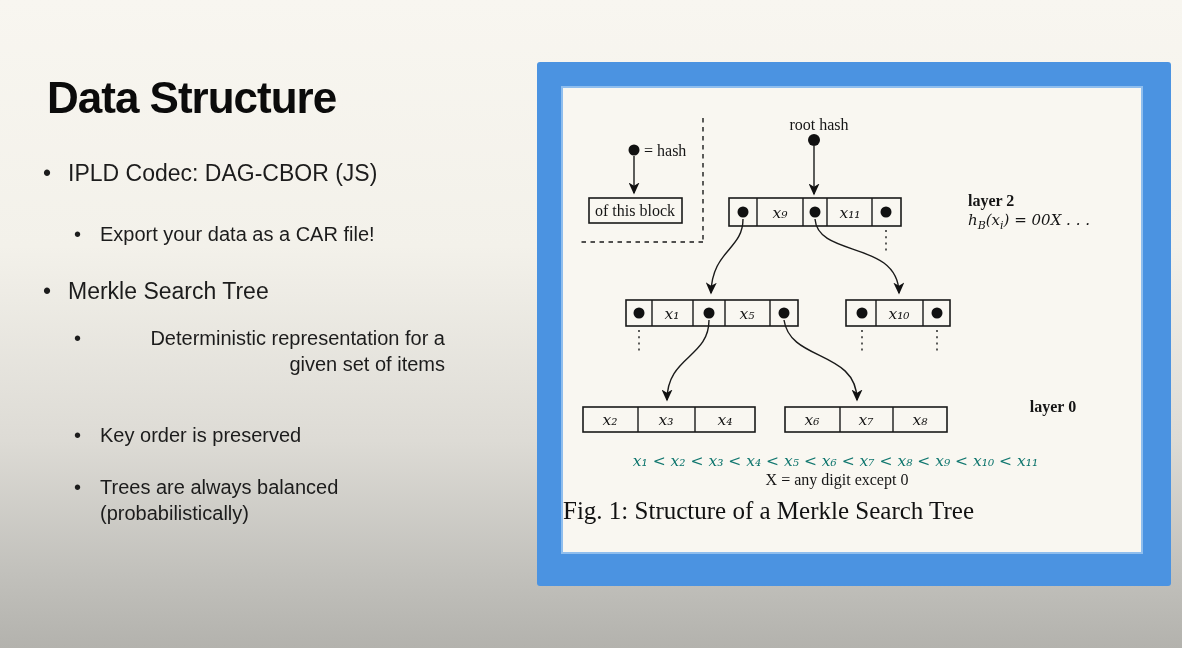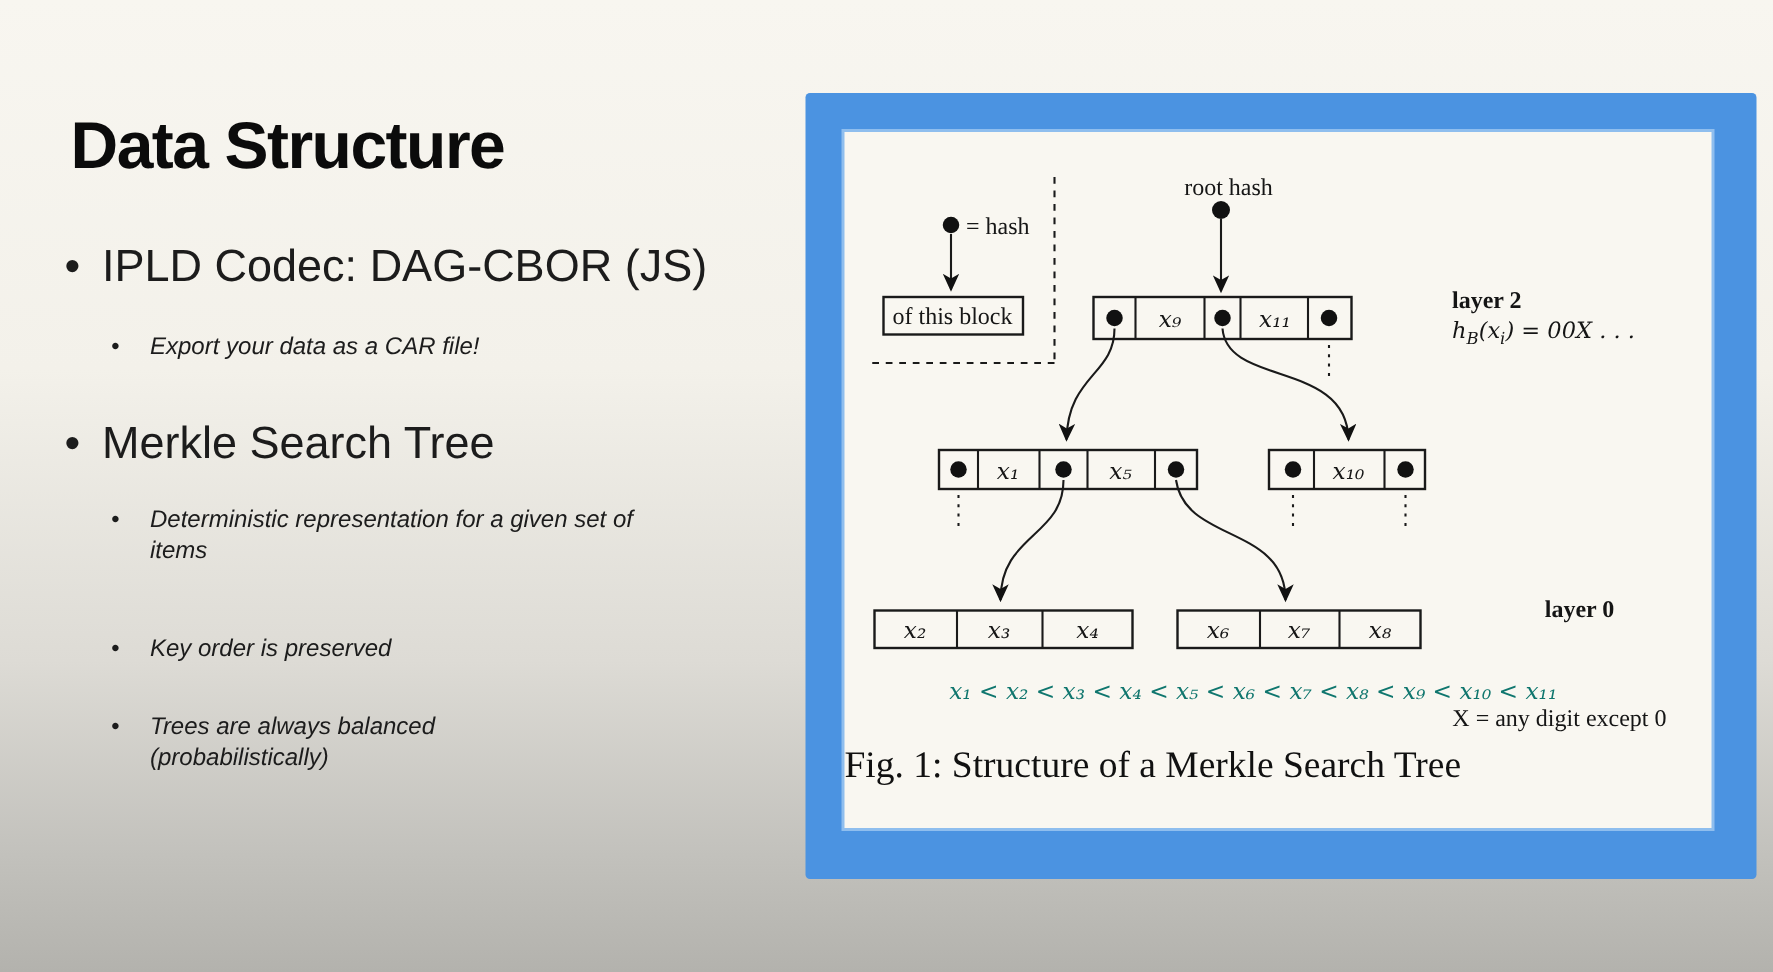--- a/index.html
+++ b/index.html
@@ -7,22 +7,22 @@
     width:1182px;height:648px;overflow:hidden;position:relative;
     background:linear-gradient(180deg,#f8f6f0 0%,#f3f1ea 38%,#dddbd5 68%,#c2c1bc 88%,#b3b2ad 100%);
     font-family:"Liberation Sans",sans-serif;
   }
   
   .slide-title{
     position:absolute;left:47px;top:44px;
     font-size:44px;font-weight:700;letter-spacing:-1px;color:#0b0b0b;
   }
   .bullet{position:absolute;color:#1c1c1c;line-height:1.32;}
-  .bullet.l1{font-size:30px;}
-  .bullet.l2{font-size:16px;font-style:italic;}
+  .bullet.l1{font-size:23px;}
+  .bullet.l2{font-size:20px;}
   .bullet::before{content:"\2022";position:absolute;}
   .bullet.l1::before{left:-25px;}
   .bullet.l2::before{left:-26px;}
   
   .fig-frame{
     position:absolute;left:537px;top:62px;width:634px;height:524px;
     background:var(--accent,#4b93e1);border-radius:3px;
   }
   .fig-panel{
     position:absolute;left:563px;top:88px;width:578px;height:464px;
@@ -37,37 +37,37 @@
   .layer-label{position:absolute;left:405px;width:170px;color:#151515;}
   .layer-name{font-family:"Liberation Serif",serif;font-weight:700;font-size:16px;}
   .layer-formula{font-family:"DejaVu Serif","DejaVu Sans",serif;font-size:15px;margin-top:1px;}
   .layer-formula i{font-style:italic;}
   .layer-formula sub{font-size:11px;font-style:italic;}
   .fig-ineq{
     position:absolute;left:0;top:364px;width:545px;text-align:center;
     font-family:"DejaVu Serif","DejaVu Sans",serif;font-style:italic;font-size:15.5px;color:#0f766e;
   }
   .fig-note{
-    position:absolute;left:0;top:383px;width:548px;text-align:right;
+    position:absolute;left:0;top:383px;width:548px;text-align:center;
     font-family:"Liberation Serif",serif;font-size:16px;color:#151515;
   }
   .fig-caption{
     position:absolute;left:0;top:409px;width:570px;text-align:left;
     font-family:"Liberation Serif",serif;font-size:25px;color:#111;
   }
 </style>
 </head>
 <body>
 
 <h1 class="slide-title">Data Structure</h1>
 
 <div class="bullet l1" style="left:68px;top:158px;">IPLD Codec: DAG-CBOR (JS)</div>
 <div class="bullet l2" style="left:100px;top:221px;">Export your data as a CAR file!</div>
 <div class="bullet l1" style="left:68px;top:276px;">Merkle Search Tree</div>
-<div class="bullet l2" style="left:100px;top:336px;width:345px;">Deterministic representation for a given set of items</div>
+<div class="bullet l2" style="left:100px;top:325px;width:345px;text-align:right;">Deterministic representation for a given set of items</div>
 <div class="bullet l2" style="left:100px;top:422px;">Key order is preserved</div>
 <div class="bullet l2" style="left:100px;top:474px;width:285px;">Trees are always balanced (probabilistically)</div>
 
 <div class="fig-frame"></div>
 
 <div class="fig-panel">
   <svg width="578" height="464" viewBox="0 0 578 464">
     <defs>
       <marker id="arrow" markerUnits="userSpaceOnUse" markerWidth="13" markerHeight="11" refX="10.5" refY="5.5" orient="auto">
         <path d="M0,0 L12,5.5 L0,11 L3.2,5.5 Z" fill="#111"></path>

